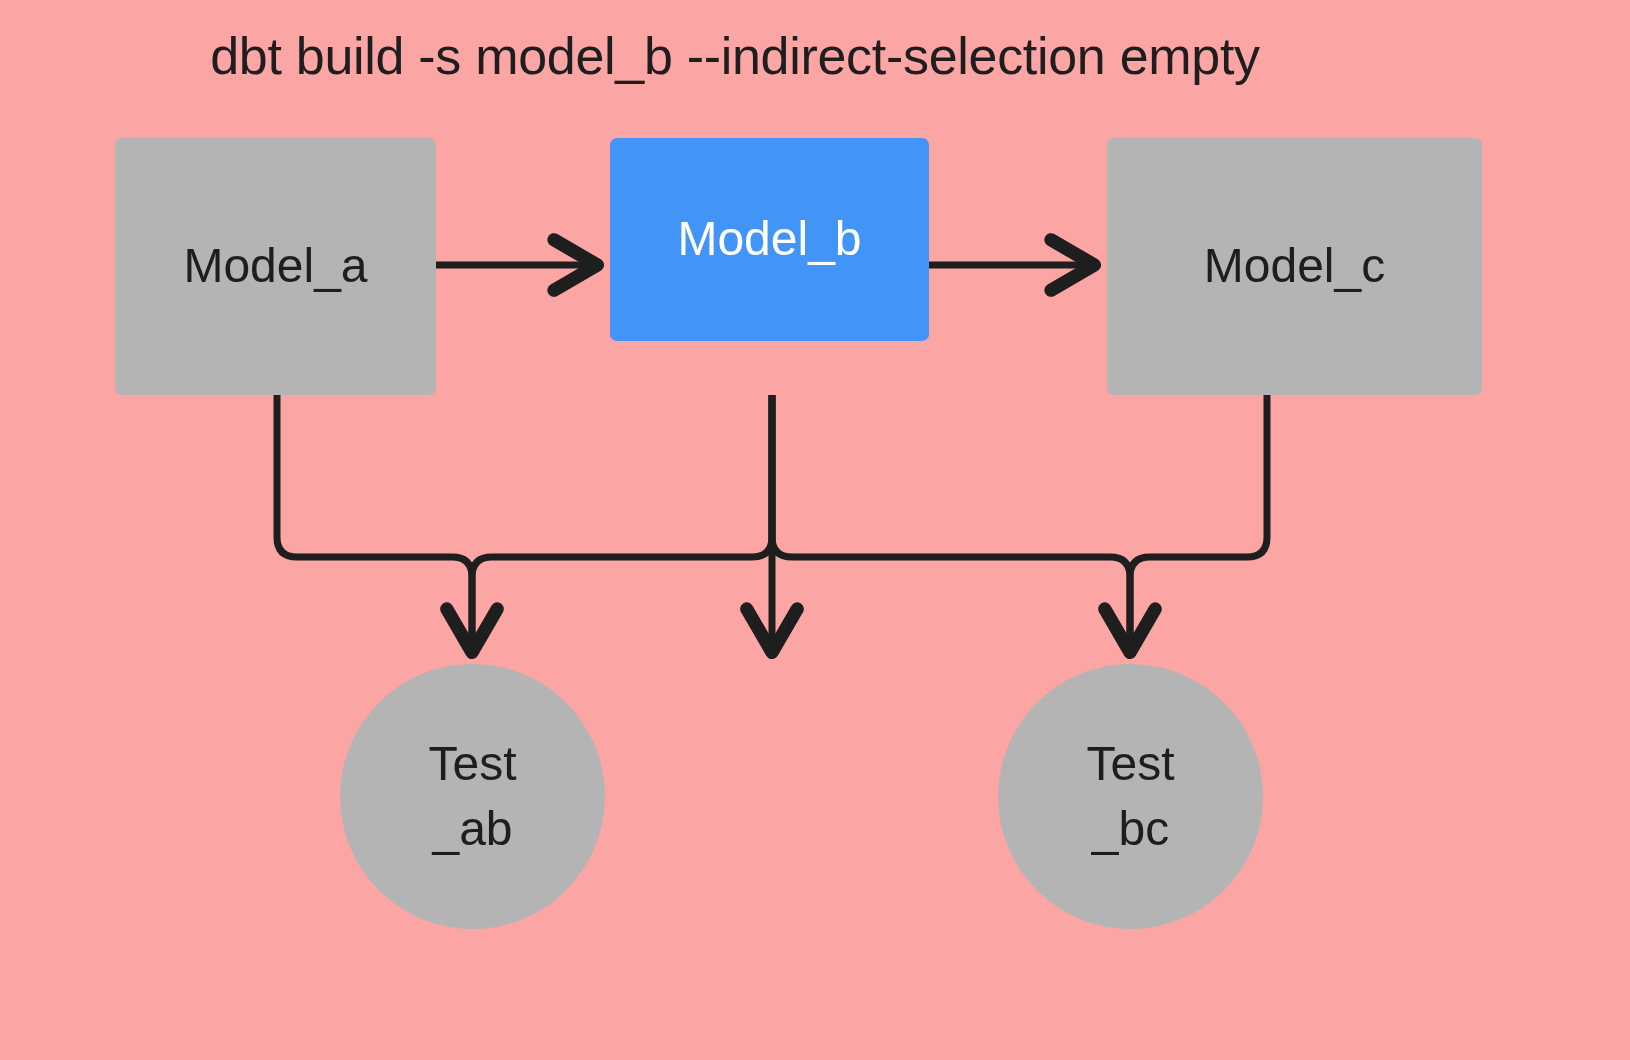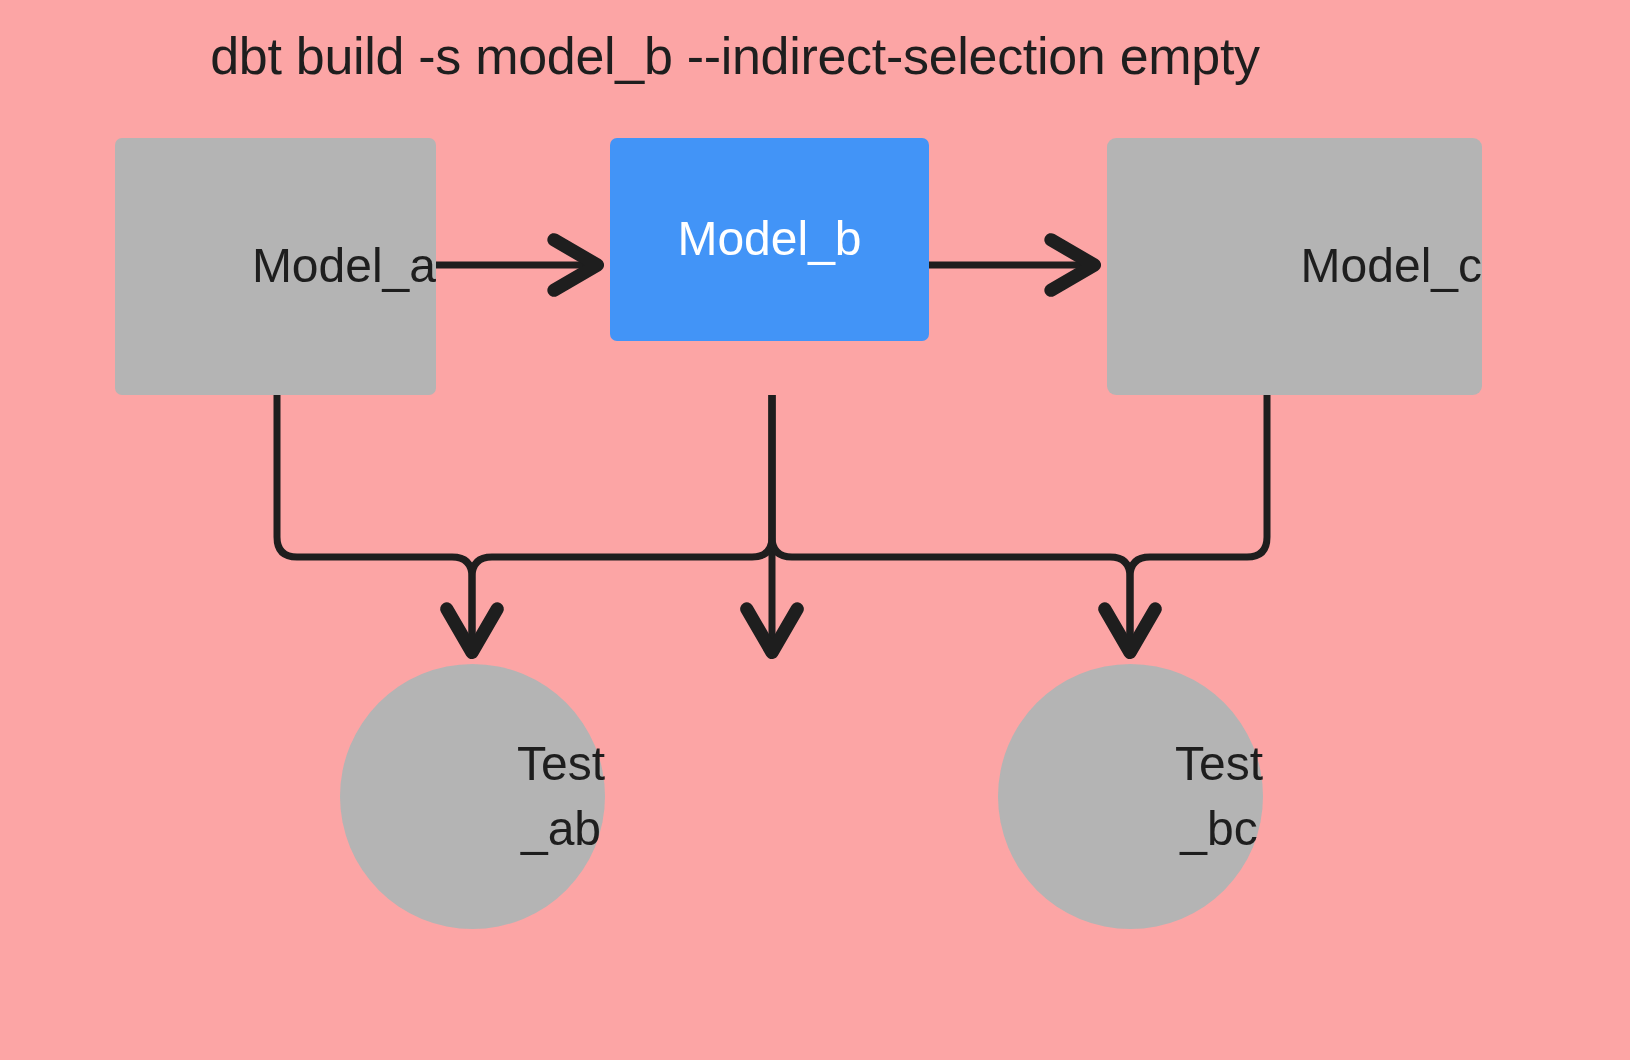--- a/index.html
+++ b/index.html
@@ -52,21 +52,20 @@
     box-sizing: border-box;
   }
   .node-model {
     border-radius: 7px;
   }
   .node-test {
     border-radius: 50%;
   }
   .node-gray {
     background: #b4b4b4;
-    justify-content: flex-end;
   }
   .node-blue {
     background: #4294f7;
     color: #ffffff;
   }
   .node-label {
     display: block;
     white-space: pre-line;
   }
 </style>
@@ -103,21 +102,21 @@
   </svg>
 
   <div class="node node-model node-gray" style="left:115px; top:138px; width:321px; height:257px;">
     <span class="node-label">Model_a</span>
   </div>
 
   <div class="node node-model node-blue" style="left:610px; top:138px; width:319px; height:203px;">
     <span class="node-label">Model_b</span>
   </div>
 
-  <div class="node node-model node-gray" style="left:1107px; top:138px; width:375px; height:257px;border-radius:9px;">
+  <div class="node node-model node-gray" style="left:1107px; top:138px; width:375px; height:257px;">
     <span class="node-label">Model_c</span>
   </div>
 
   <div class="node node-test node-gray" style="left:340px; top:664px; width:265px; height:265px;">
     <span class="node-label">Test
 _ab</span>
   </div>
 
 
   <div class="node node-test node-gray" style="left:998px; top:664px; width:265px; height:265px;">

